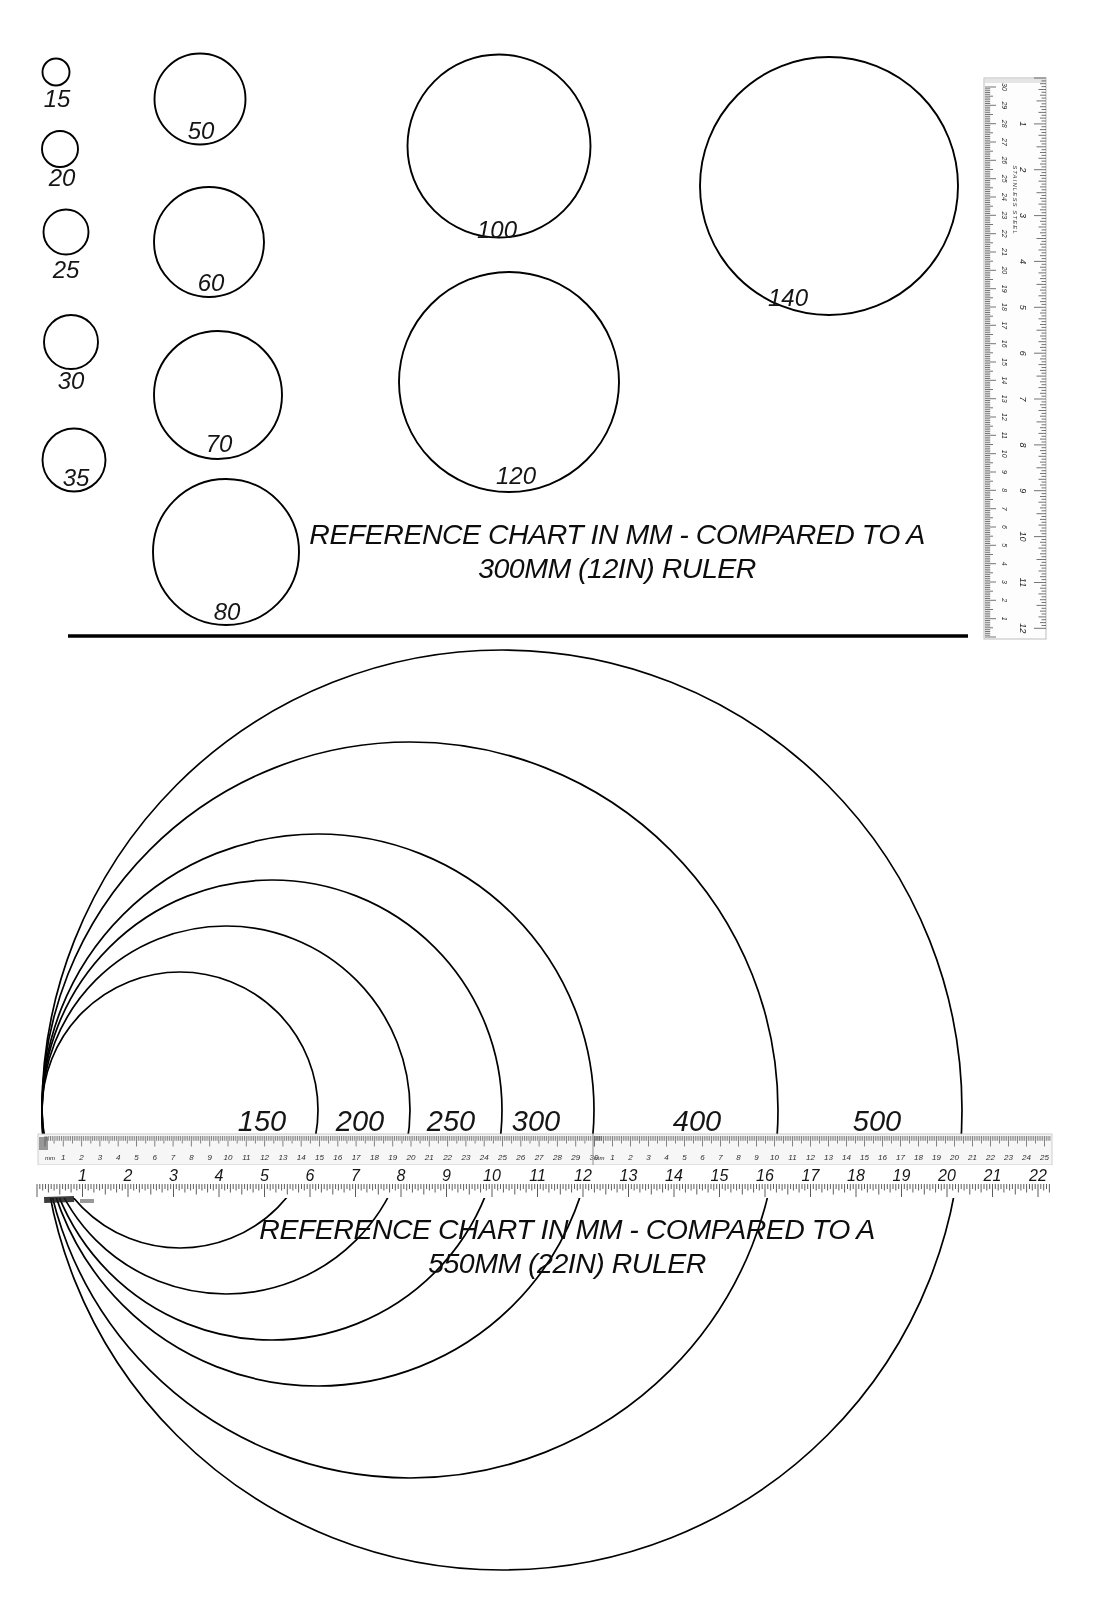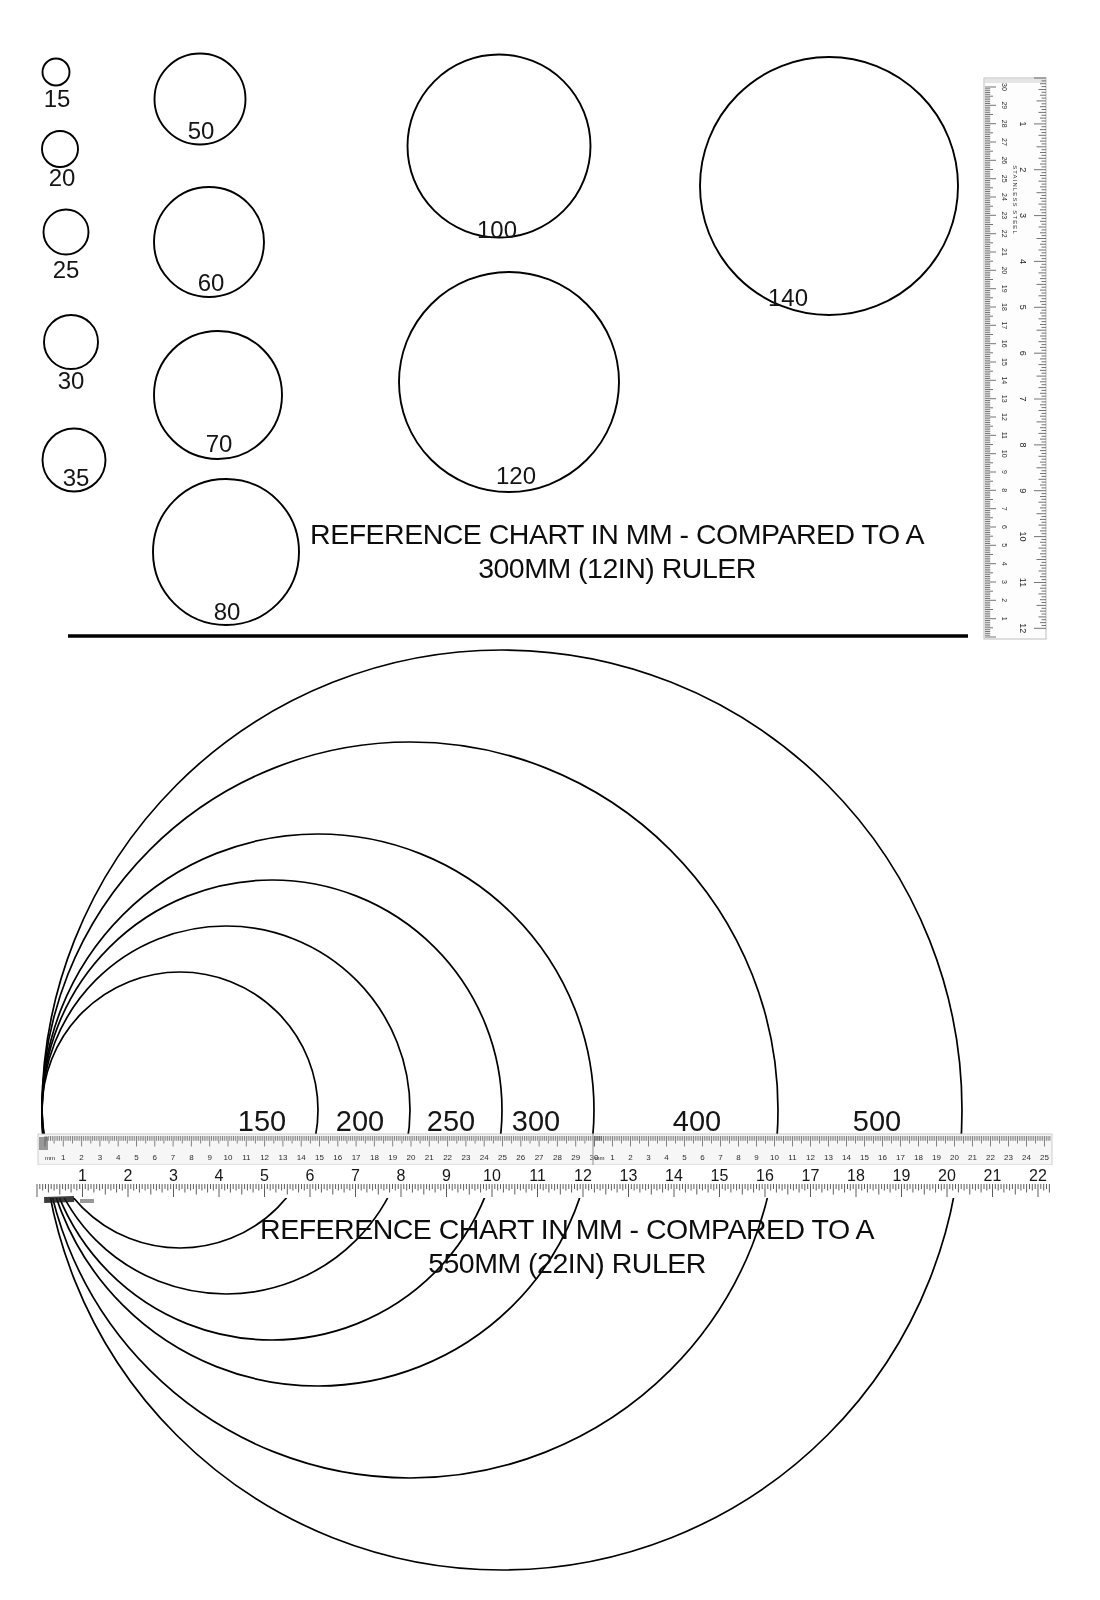--- a/index.html
+++ b/index.html
@@ -1,17 +1,17 @@
 <!DOCTYPE html>
 <html><head>
 <meta charset="utf-8">
 <style>
   html,body{margin:0;padding:0;background:#fff;}
   .page{position:relative;width:1100px;height:1600px;background:#ffffff;overflow:hidden;
-        font-family:"Liberation Sans", sans-serif;}
+        font-family:"Liberation Sans", sans-serif;font-style:italic;}
   svg text{font-family:"Liberation Sans", sans-serif;}
   .title-text{fill:#0d0d0d;font-size:28.5px;letter-spacing:-0.5px;}
 </style>
 </head>
 <body>
 
 <div class="page">
   <svg id="chart-svg" width="1100" height="1600" viewBox="0 0 1100 1600">
     <rect x="0" y="0" width="1100" height="1600" fill="#ffffff"></rect>
 

